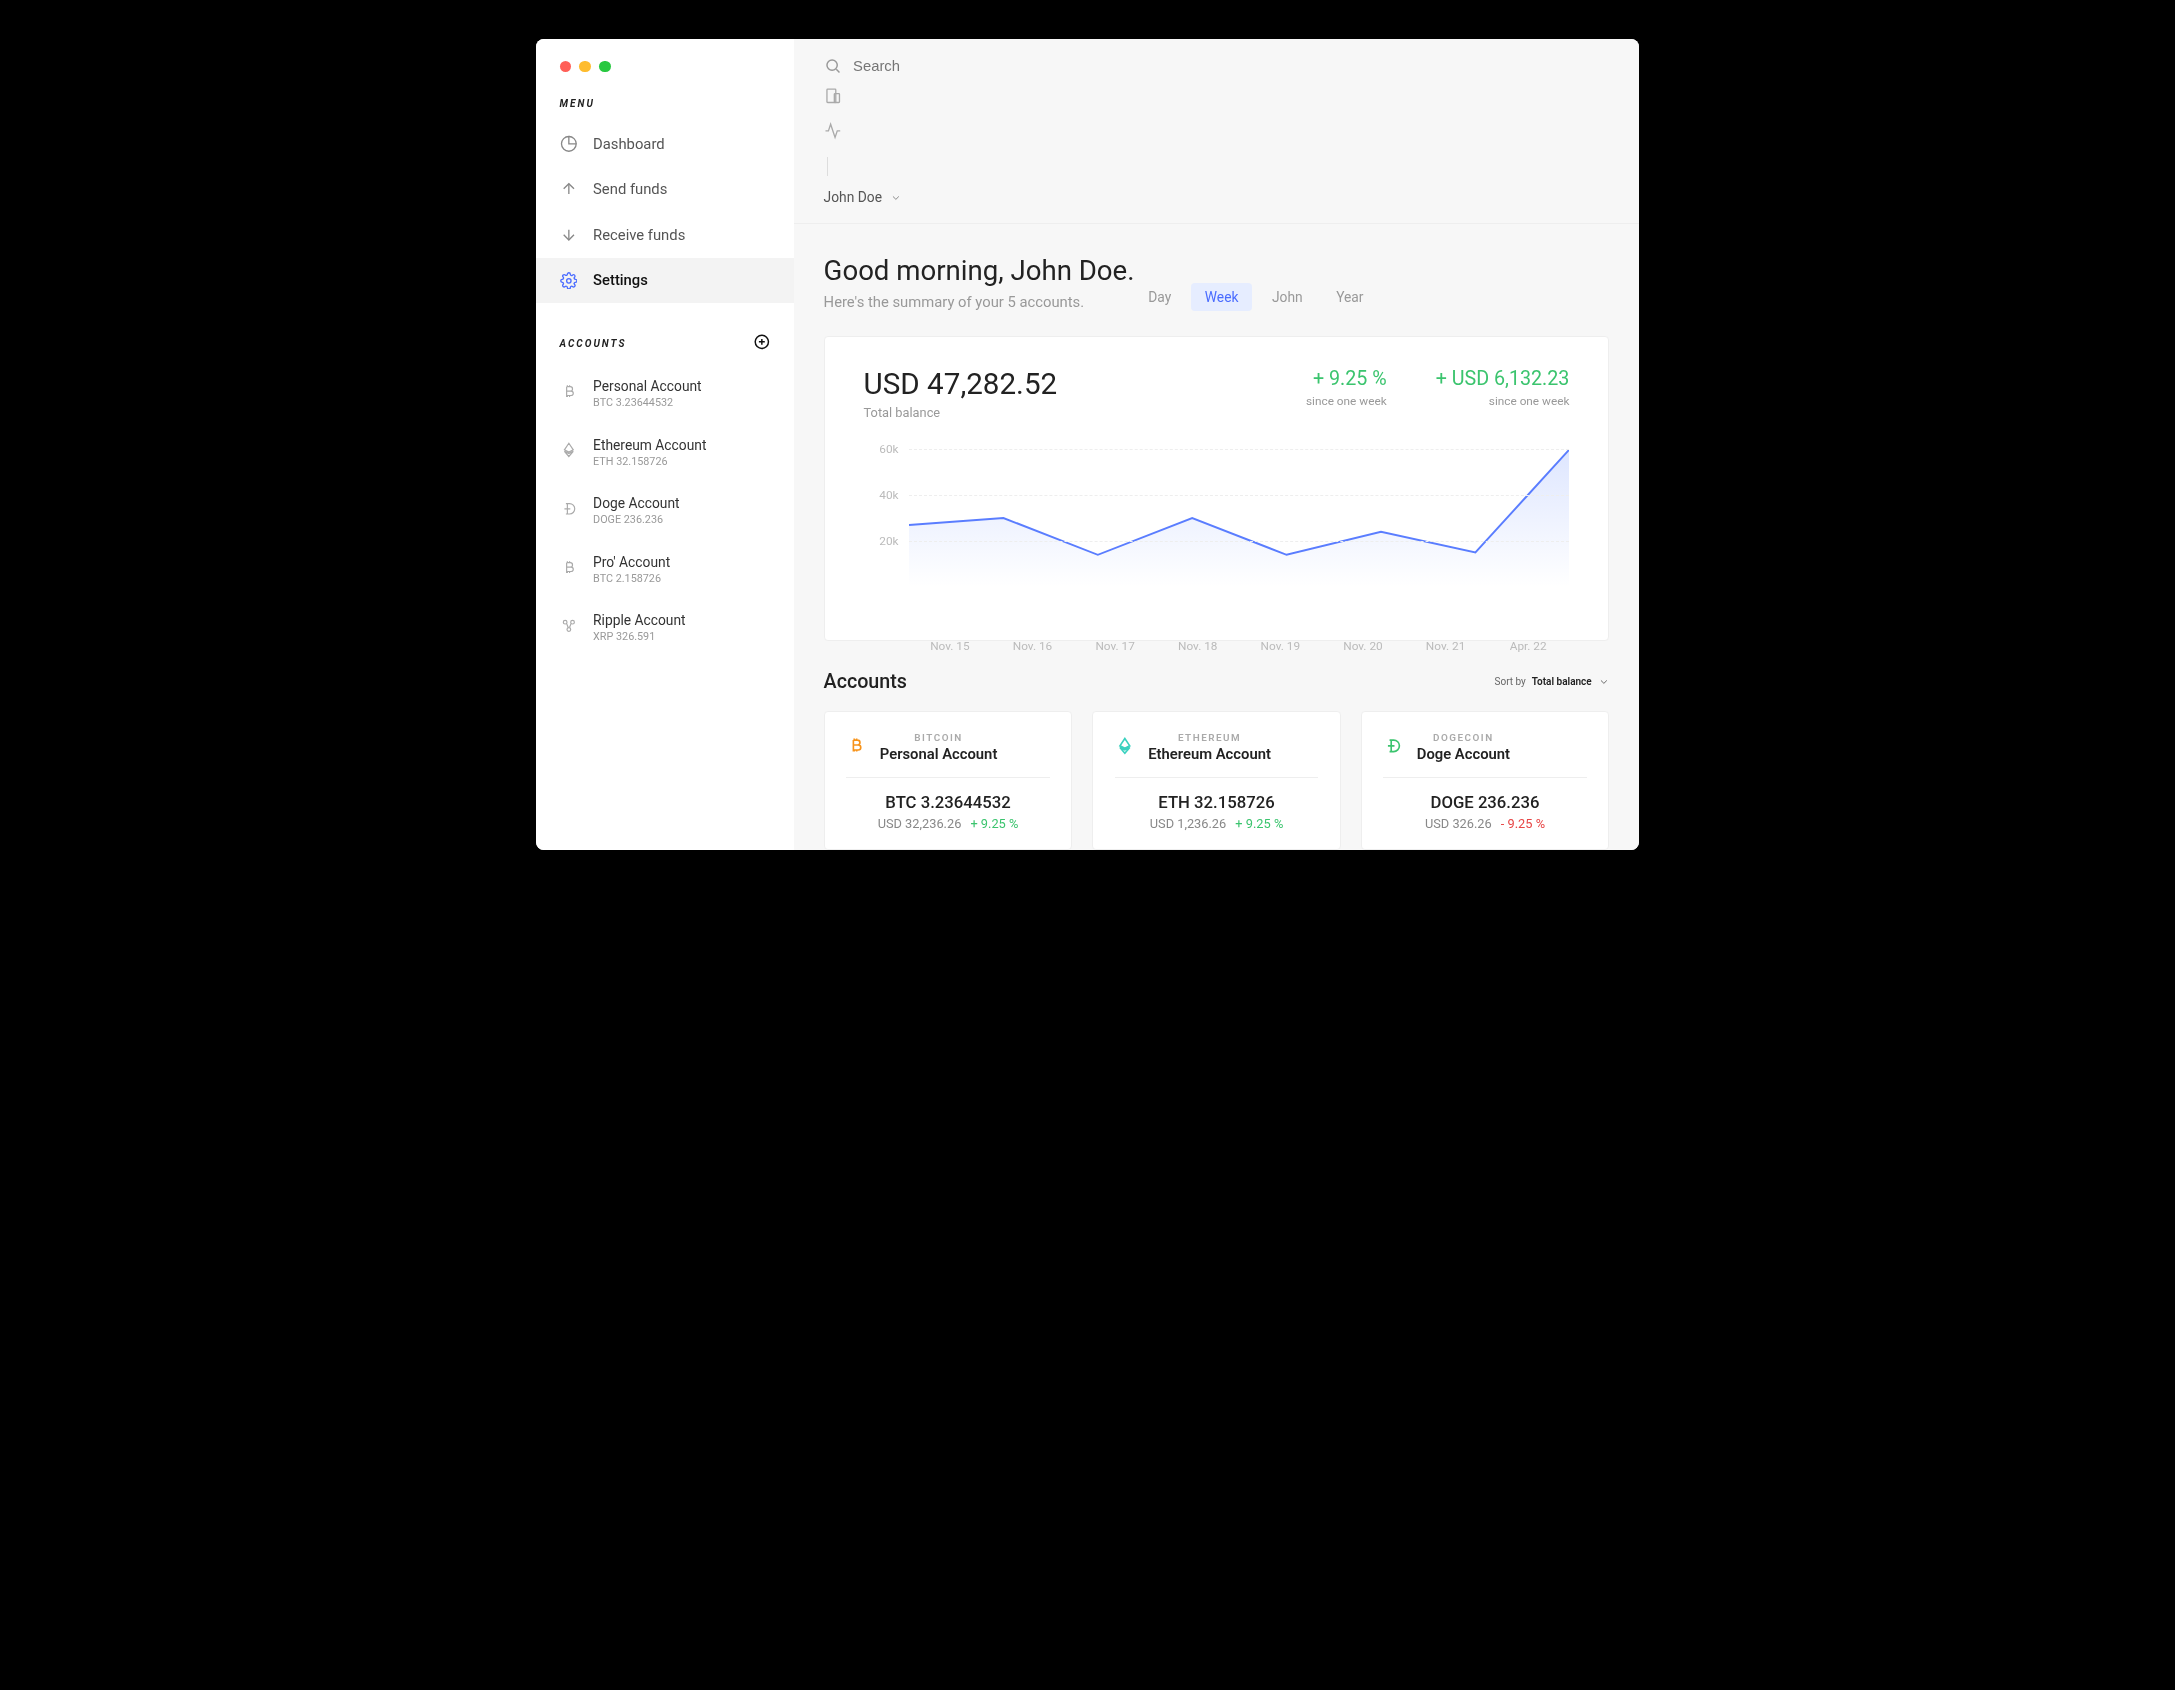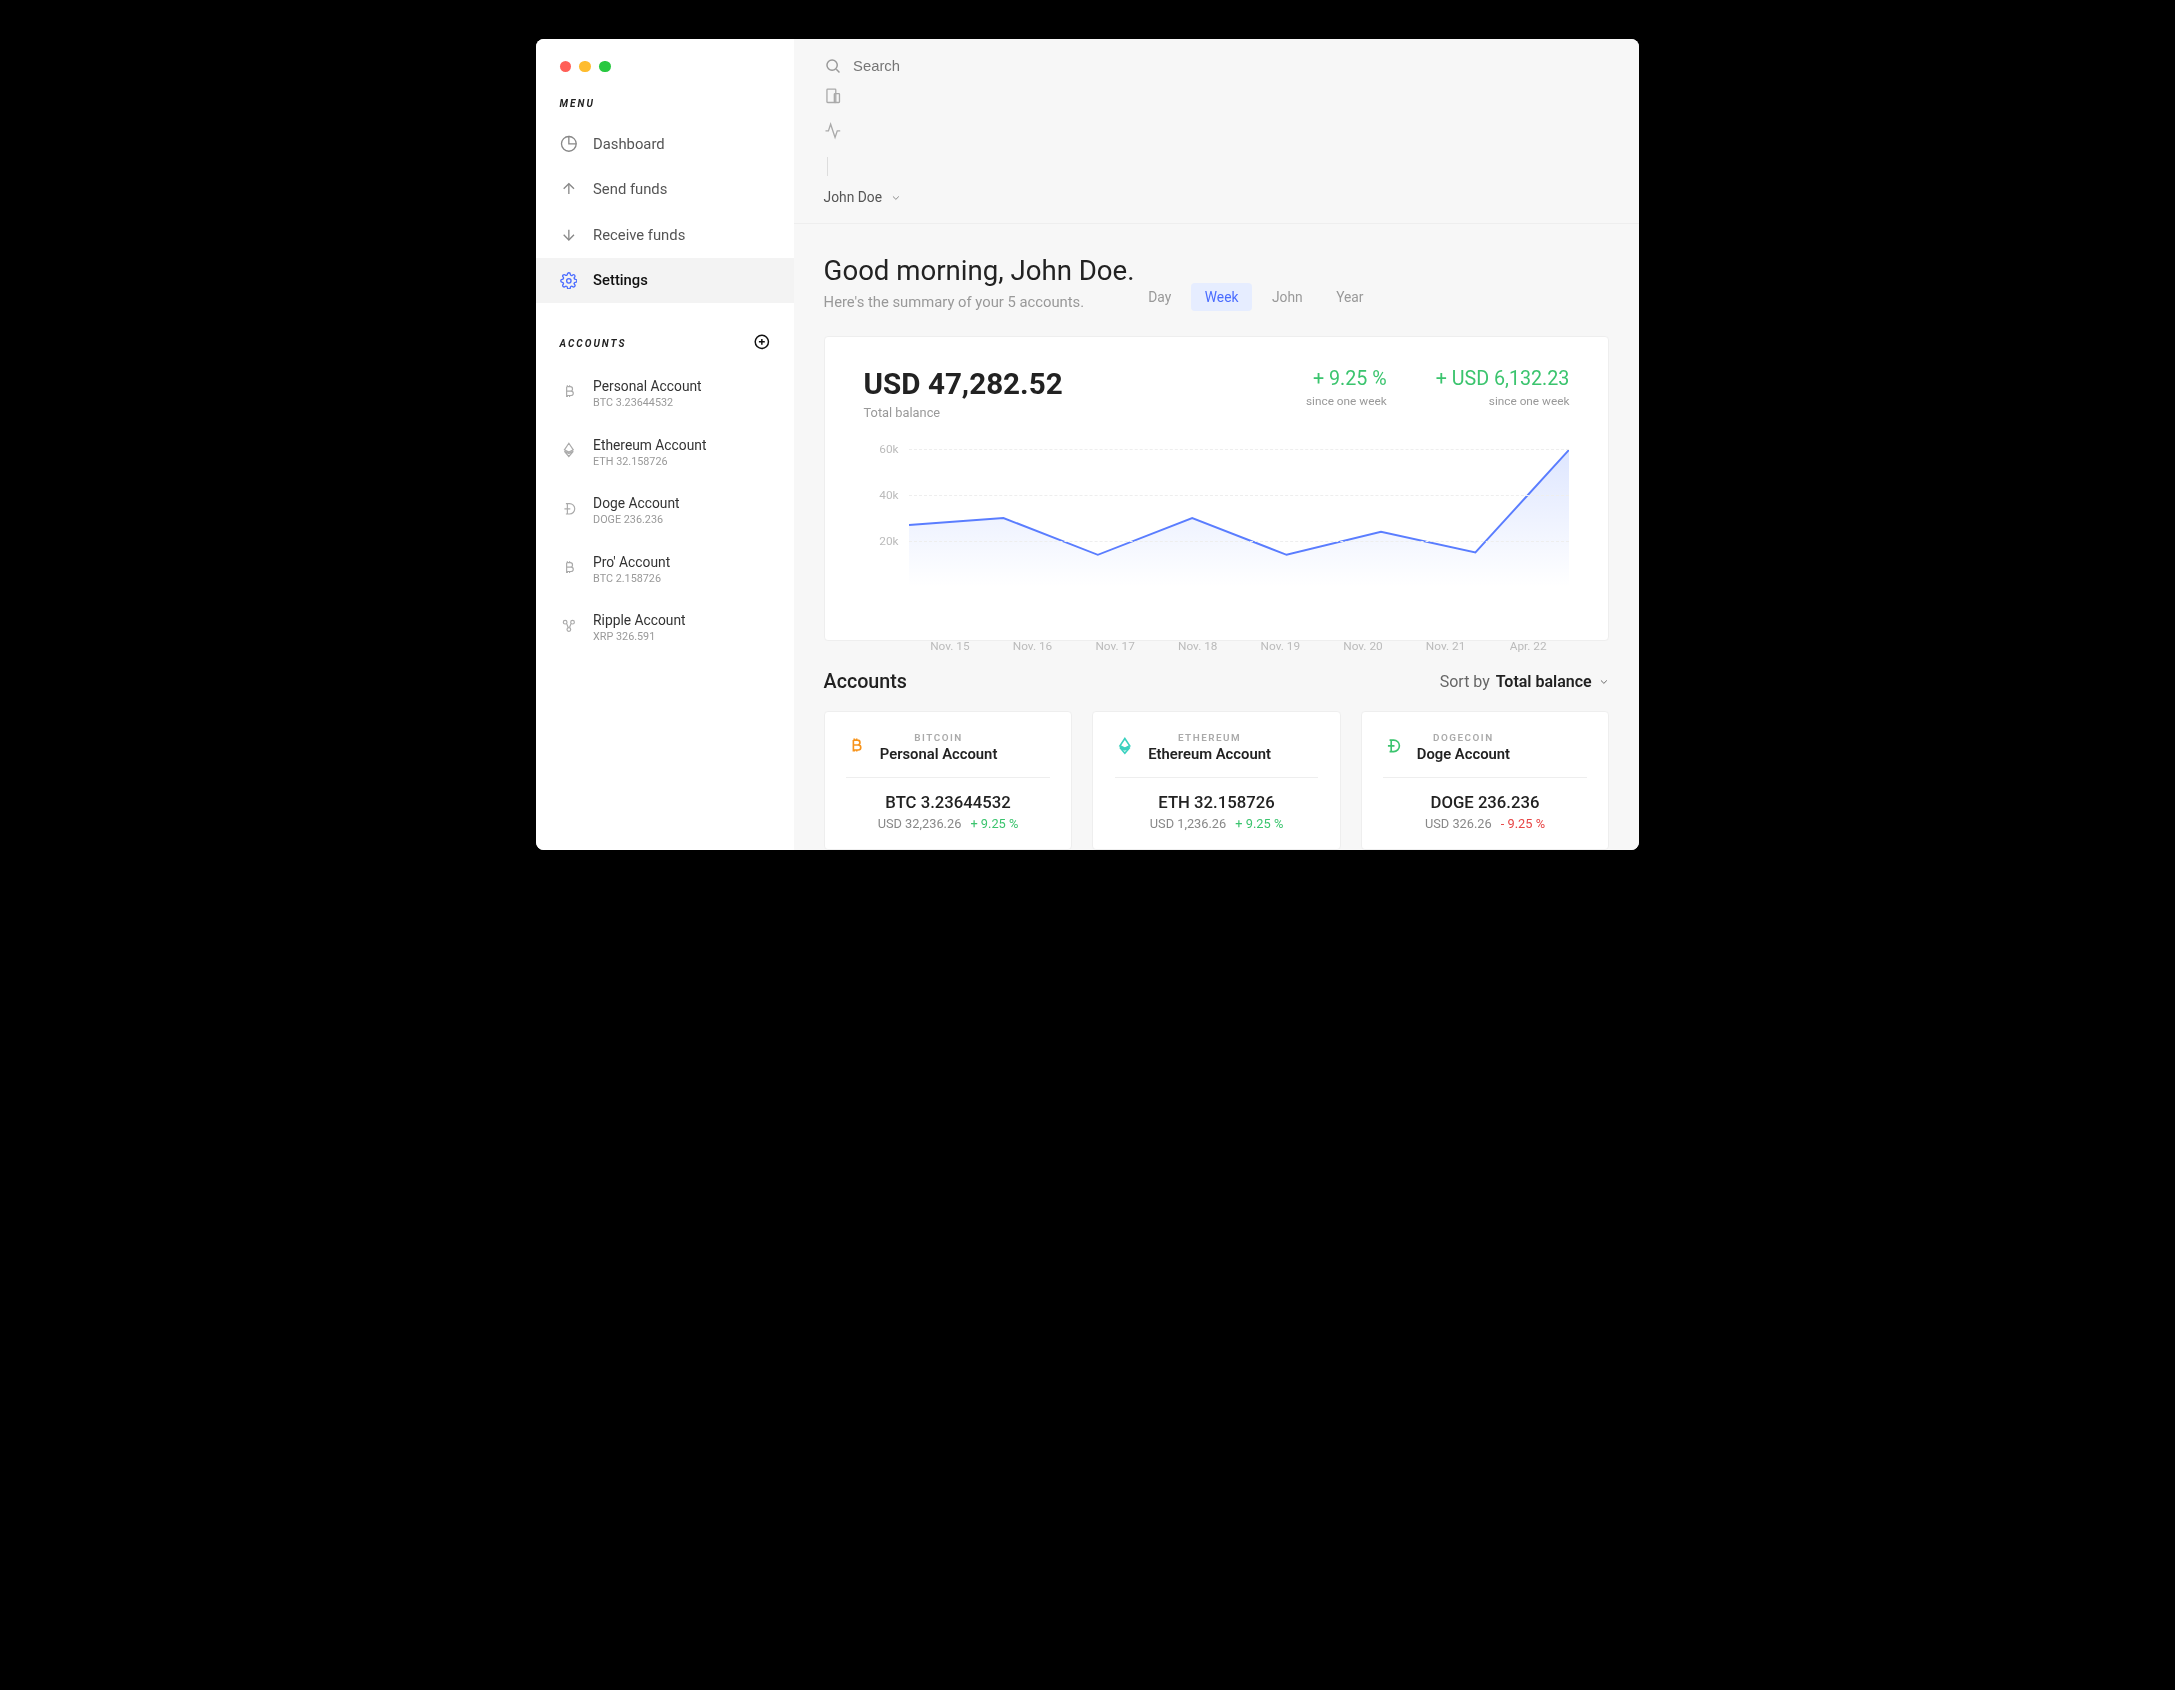--- a/index.html
+++ b/index.html
@@ -115,37 +115,37 @@
   .period-tab.active { background: #e6edff; color: #4a6cff; }
 
   .balance-card {
     background: #fff;
     border-radius: 3.9px;
     border: 1px solid #eee;
     padding: 29.6px 39px 23.6px 39px;
     margin-bottom: 29.6px;
   }
   .balance-top { display: flex; justify-content: space-between; align-items: flex-start; margin-bottom: 29.6px; }
-  .balance-left .amount { font-size: 29.6px; font-weight: 700; color: #222; }
+  .balance-left .amount { font-size: 29.6px; font-weight: 400; color: #222; }
   .balance-left .label { font-size: 12.8px; color: #999; margin-top: 3.9px; }
   .balance-right { display: flex; gap: 49px; text-align: right; }
   .stat .val { font-size: 19.7px; color: #3bc46e; font-weight: 400; }
   .stat .lbl { font-size: 11.8px; color: #999; margin-top: 3.9px; }
 
   .chart-area { position: relative; height: 167px; }
   .chart-y-labels { position: absolute; left: 0; top: 0; width: 35px; }
   .chart-y-labels div { position: absolute; font-size: 11.8px; color: #bbb; right: 0; transform: translateY(-50%); }
   .chart-svg-wrap { margin-left: 45px; position: relative; height: 138px; }
   .chart-gridline { position: absolute; left: 0; right: 0; border-top: 1px dashed #eee; }
   .chart-x-labels { display: flex; margin-left: 45px; margin-top: 7.9px; }
   .chart-x-labels div { flex: 1; font-size: 11.8px; color: #bbb; text-align: center; margin-top: 44px; }
 
   .accounts-section-header { display: flex; justify-content: space-between; align-items: center; margin-bottom: 17.7px; }
   .accounts-section-header h2 { font-size: 19.7px; font-weight: 500; color: #222; }
-  .sort-control { font-size: 16px; color: #666; display: flex; align-items: center; gap: 5.9px; cursor: pointer; }
+  .sort-control { font-size: 10px; color: #666; display: flex; align-items: center; gap: 5.9px; cursor: pointer; }
   .sort-control b { color: #222; font-weight: 600; }
   .sort-control svg { width: 11.8px; height: 11.8px; stroke: #666; }
 
   .account-cards { display: flex; gap: 19.7px; }
   .account-card {
     flex: 1;
     background: #fff;
     border: 1px solid #eee;
     border-radius: 3.9px;
     padding: 19.7px 21.7px 17.7px 21.7px;

